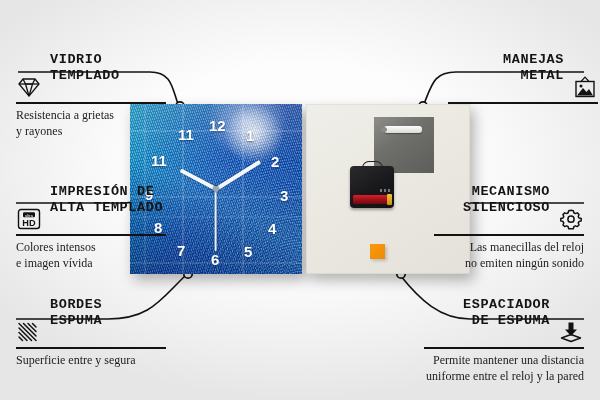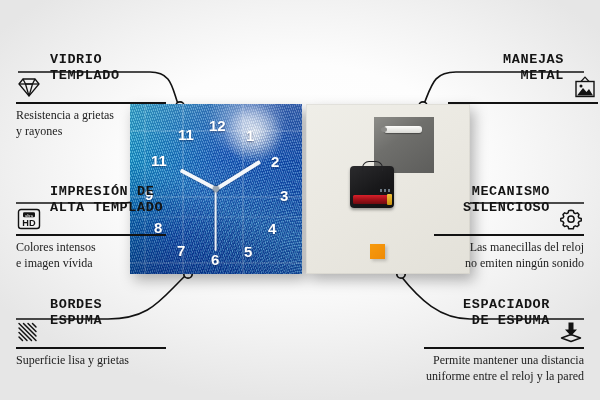--- a/index.html
+++ b/index.html
@@ -285,21 +285,21 @@
           <line x1="3" y1="16" x2="6.5" y2="19.5"></line>
         </g>
           </svg>
       </span>
       <span class="ttl">
         <span>BORDES</span><br>
         <span>ESPUMA</span>
       </span>
     </div>
     <div class="rule"></div>
-    <div class="desc">Superficie lisa y grietas</div>
+    <div class="desc">Superficie entre y segura</div>
   </div>
 
   <div class="callout right" style="left:448px;top:38px;width:150px">
     <div class="head">
       <span class="ttl">
         <span>MANEJAS</span><br>
         <span>METAL</span>
       </span>
       <span class="ico">
         <svg viewBox="0 0 26 22">

